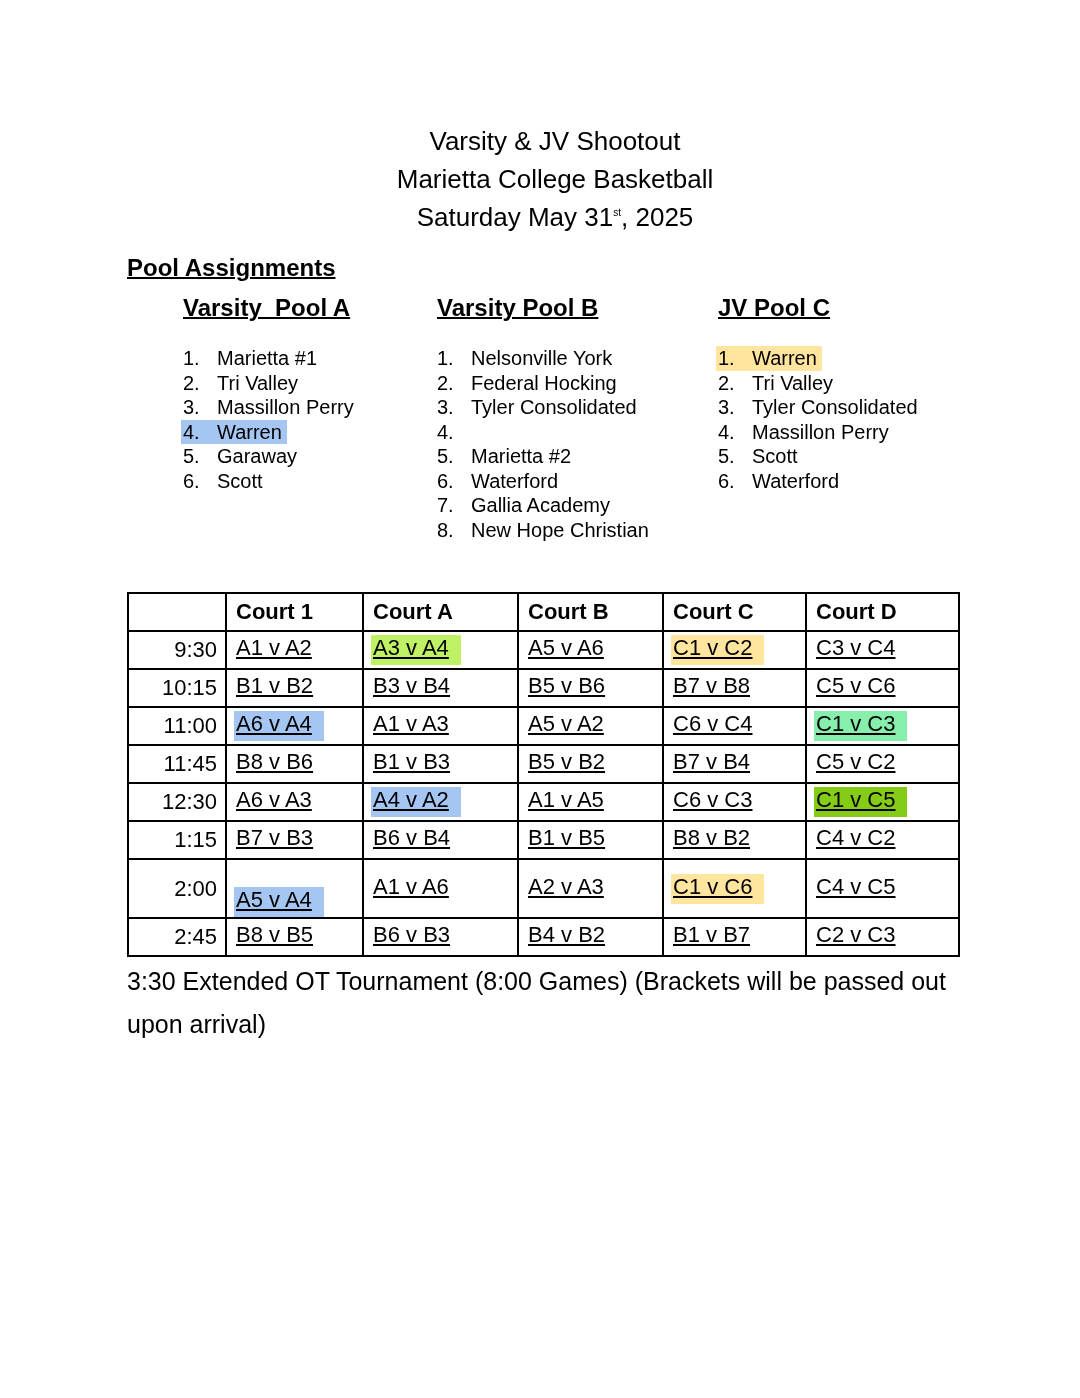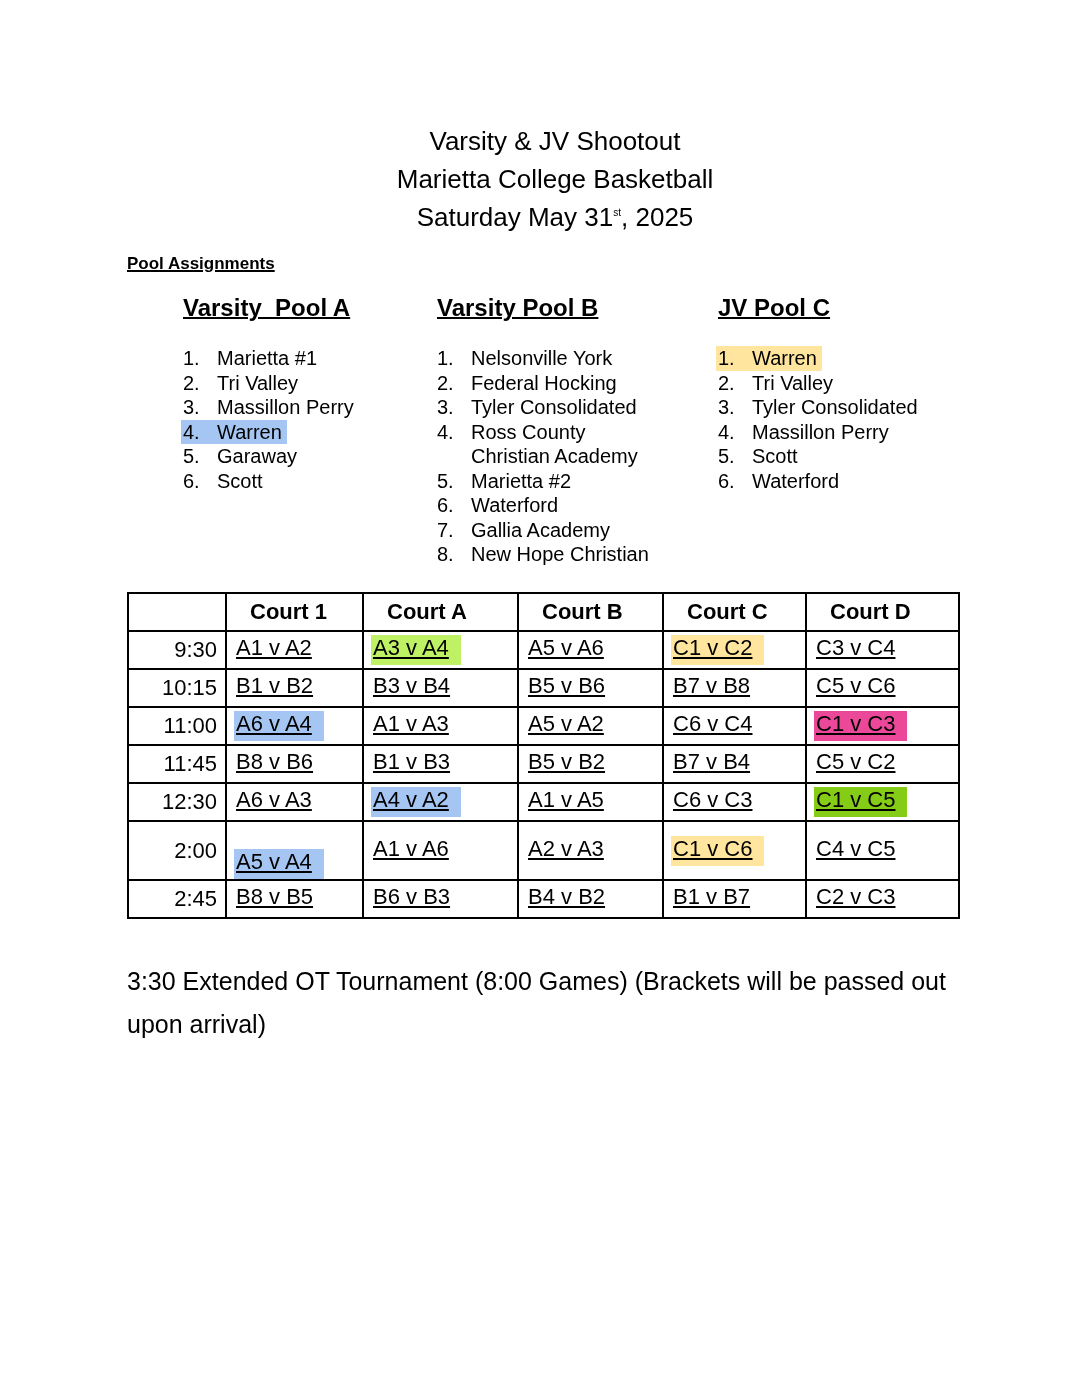--- a/index.html
+++ b/index.html
@@ -27,21 +27,21 @@
     font-size: 10px;
     vertical-align: super;
     line-height: 0;
   }
 
   
   .section-heading {
     position: absolute;
     top: 254px;
     left: 127px;
-    font-size: 17px;
+    font-size: 24px;
     font-weight: bold;
     text-decoration: underline;
     text-decoration-thickness: 2px;
     text-align: right;
   }
 
   
   .pools { position: absolute; top: 0; left: 0; width: 1080px; height: 580px; }
   .pool-col { position: absolute; top: 294px; }
   .pool-0 { left: 183px; }
@@ -70,21 +70,21 @@
     font-size: 22px;
   }
   .schedule-table th, .schedule-table td {
     border: 2px solid #000;
     height: 38px;
     overflow: hidden;
     white-space: nowrap;
   }
   .schedule-table th {
     text-align: left;
-    padding-left: 23px;
+    padding-left: 9px;
     font-weight: bold;
   }
   .schedule-table td.time-cell {
     text-align: right;
     padding-right: 8px;
     font-weight: normal;
   }
   .schedule-table td.game-cell { padding-left: 9px; }
   .game-text { display: inline-block; padding: 0 12px 4px 2px; margin-left: -2px; text-decoration: underline; }
 
@@ -150,22 +150,20 @@
         <div class="team-row"><span class="team-line">
             <span class="team-num">2.</span>
             <span class="team-name">Federal Hocking</span>
           </span></div>
         <div class="team-row"><span class="team-line">
             <span class="team-num">3.</span>
             <span class="team-name">Tyler Consolidated</span>
           </span></div>
         <div class="team-row"><span class="team-line">
             <span class="team-num">4.</span>
-            <span class="team-name">Ross County
-Christian Academy</span>
           </span></div>
         <div class="team-row"><span class="team-line">
             <span class="team-num">5.</span>
             <span class="team-name">Marietta #2</span>
           </span></div>
         <div class="team-row"><span class="team-line">
             <span class="team-num">6.</span>
             <span class="team-name">Waterford</span>
           </span></div>
         <div class="team-row"><span class="team-line">
@@ -244,39 +242,47 @@
         <td class="game-cell"><span class="game-text">B5 v B6</span></td>
         <td class="game-cell"><span class="game-text">B7 v B8</span></td>
         <td class="game-cell"><span class="game-text">C5 v C6</span></td>
       </tr>
       <tr>
         <td class="time-cell">11:00</td>
         <td class="game-cell"><span class="game-text hl-blue" style="background-color: rgb(165, 198, 242);">A6 v A4</span></td>
         <td class="game-cell"><span class="game-text">A1 v A3</span></td>
         <td class="game-cell"><span class="game-text">A5 v A2</span></td>
         <td class="game-cell"><span class="game-text">C6 v C4</span></td>
-        <td class="game-cell"><span class="game-text hl-yellow" style="background-color: #ec4899;">C1 v C3</span></td>
+        <td class="game-cell"><span class="game-text hl-yellow" style="background-color: #86efac;">C1 v C3</span></td>
       </tr>
       <tr>
         <td class="time-cell">11:45</td>
         <td class="game-cell"><span class="game-text">B8 v B6</span></td>
         <td class="game-cell"><span class="game-text">B1 v B3</span></td>
         <td class="game-cell"><span class="game-text">B5 v B2</span></td>
         <td class="game-cell"><span class="game-text">B7 v B4</span></td>
         <td class="game-cell"><span class="game-text">C5 v C2</span></td>
       </tr>
       <tr>
         <td class="time-cell">12:30</td>
         <td class="game-cell"><span class="game-text">A6 v A3</span></td>
         <td class="game-cell"><span class="game-text hl-blue" style="background-color: rgb(165, 198, 242);">A4 v A2</span></td>
         <td class="game-cell"><span class="game-text">A1 v A5</span></td>
         <td class="game-cell"><span class="game-text">C6 v C3</span></td>
         <td class="game-cell"><span class="game-text hl-yellow" style="background-color: #84cc16;">C1 v C5</span></td>
       </tr>
       <tr>
+        <td class="time-cell">1:15</td>
+        <td class="game-cell"><span class="game-text">B7 v B3</span></td>
+        <td class="game-cell"><span class="game-text">B6 v B4</span></td>
+        <td class="game-cell"><span class="game-text">B1 v B5</span></td>
+        <td class="game-cell"><span class="game-text">B8 v B2</span></td>
+        <td class="game-cell"><span class="game-text">C4 v C2</span></td>
+      </tr>
+      <tr>
         <td class="time-cell">2:00</td>
         <td class="game-cell"><span class="game-text hl-blue" style="background-color: rgb(165, 198, 242); margin-top: 27px;">A5 v A4</span></td>
         <td class="game-cell"><span class="game-text">A1 v A6</span></td>
         <td class="game-cell"><span class="game-text">A2 v A3</span></td>
         <td class="game-cell"><span class="game-text hl-yellow" style="background-color: rgb(255, 229, 158);">C1 v C6</span></td>
         <td class="game-cell"><span class="game-text">C4 v C5</span></td>
       </tr>
       <tr>
         <td class="time-cell">2:45</td>
         <td class="game-cell"><span class="game-text">B8 v B5</span></td>

